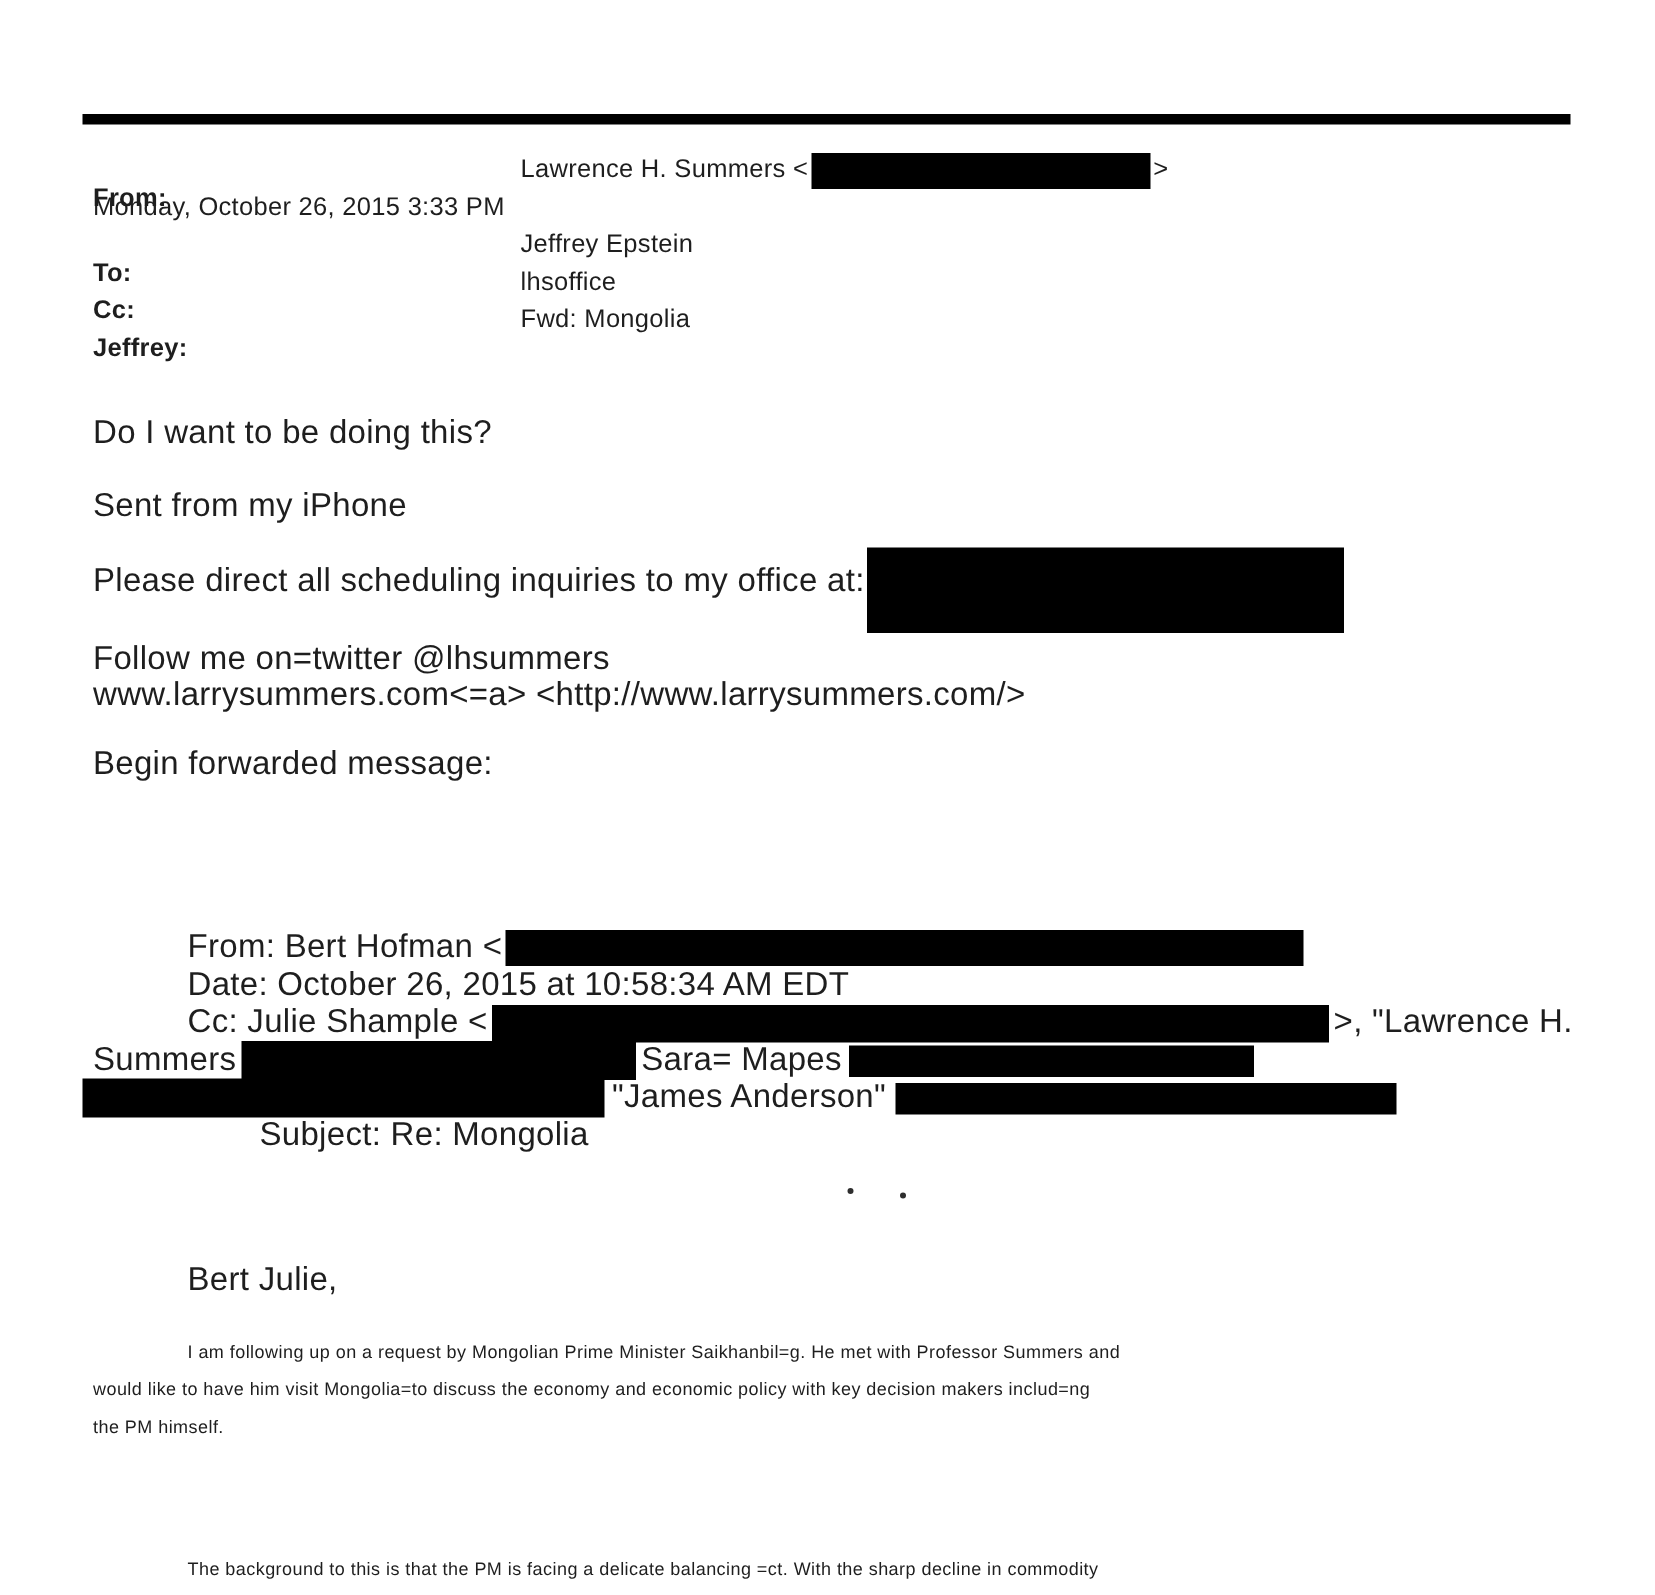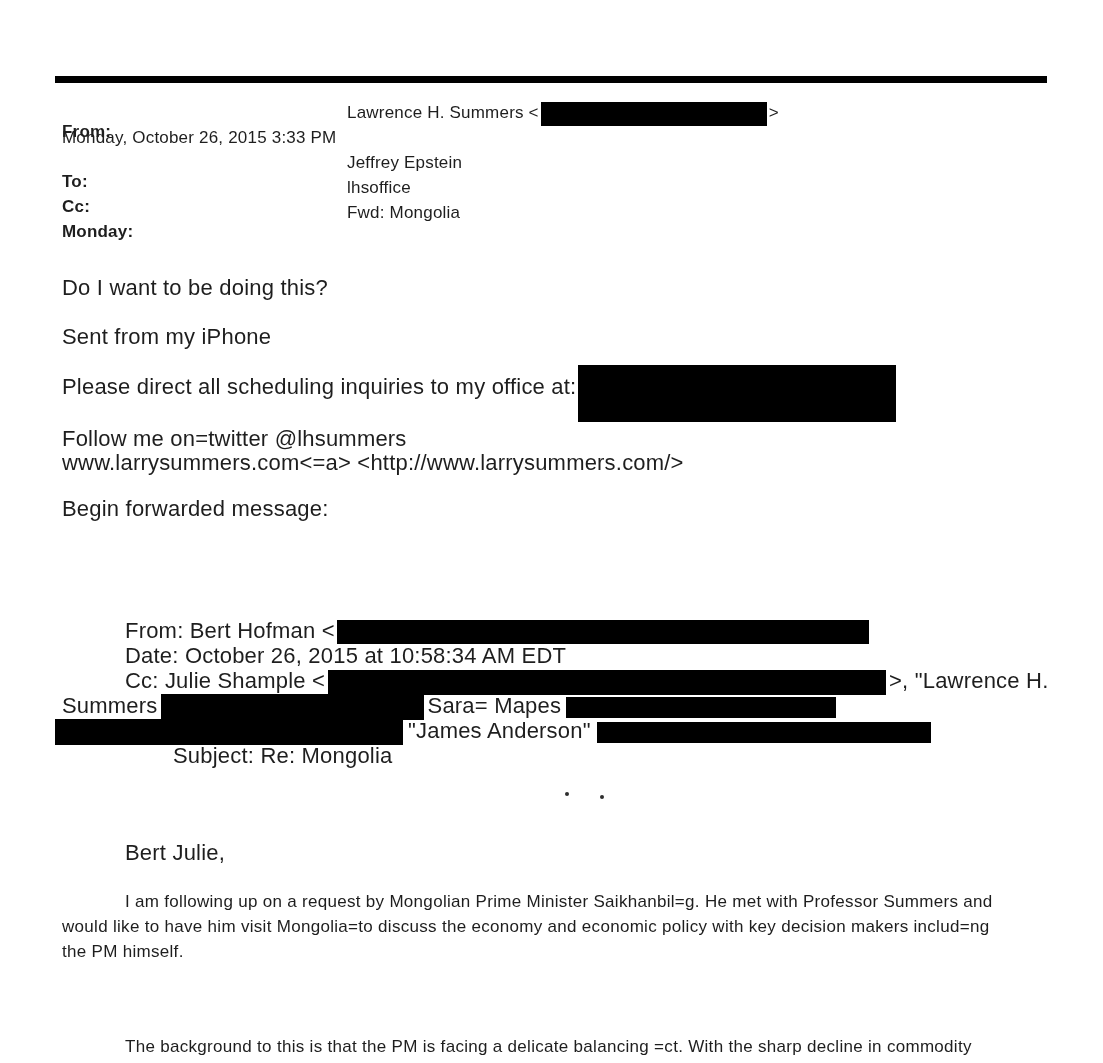--- a/index.html
+++ b/index.html
@@ -36,21 +36,21 @@
   .r-office    { width: 318px; height: 57px; position: relative; top: -9px; vertical-align: top; margin-left: 2px; }
   .r-fwd-from  { width: 532px; height: 24px; margin-left: 2px; }
   .r-cc        { width: 558px; height: 25px; margin: 0 3px; }
   .r-b1        { width: 263px; height: 26px; margin: 0 4px 0 3px; }
   .r-b2        { width: 270px; height: 21px; margin-left: 5px; }
   .r-c1        { width: 348px; height: 26px; margin-right: 5px; }
   .r-c2        { width: 334px; height: 21px; margin-left: 6px; }
   .para {
     position: absolute;
     left: 62px; width: 1008px;
-    font-size: 17px; line-height: 25px;
+    font-size: 12px; line-height: 25px;
     letter-spacing: 0.3px;
     white-space: pre-line;
     text-indent: 63px;
     color: #1e1e1e;
   }
   .dot {
     position: absolute; width: 4px; height: 4px;
     background: #2e2e2e; border-radius: 50%;
   }
 </style>
@@ -69,21 +69,21 @@
   </div>
   <div class="hrow">
     <span class="hlabel">To:</span>
     <span>Jeffrey Epstein</span>
   </div>
   <div class="hrow">
     <span class="hlabel">Cc:</span>
     <span>lhsoffice</span>
   </div>
   <div class="hrow">
-    <span class="hlabel">Monday:</span>
+    <span class="hlabel">Jeffrey:</span>
     <span>Fwd: Mongolia</span>
   </div>
 </div>
 
 <div class="line" style="left:62px; top:275px;">Do I want to be doing this?</div>
 <div class="line" style="left:62px; top:324px;">Sent from my iPhone</div>
 <div class="line" style="left:62px; top:374px;"><span>Please direct all scheduling inquiries to my office at:</span><span class="redact r-office"></span></div>
 <div class="line" style="left:62px; top:426px;">Follow me on=twitter @lhsummers</div>
 <div class="line" style="left:62px; top:450px;">www.larrysummers.com&lt;=a&gt; &lt;http://www.larrysummers.com/&gt;</div>
 <div class="line" style="left:62px; top:496px;">Begin forwarded message:</div>

